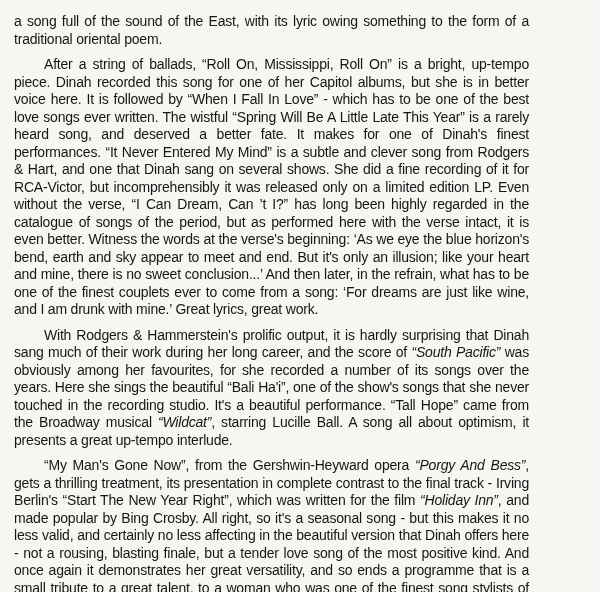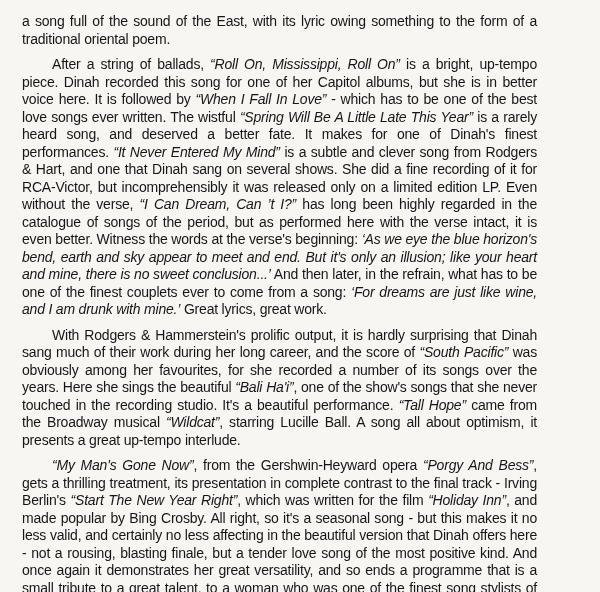--- a/index.html
+++ b/index.html
@@ -12,34 +12,33 @@
     overflow: hidden;
     background: #f7f6f2;
     color: #161616;
     font-family: "Liberation Sans", sans-serif;
   }
   .page {
     box-sizing: border-box;
     width: 544px;
     height: 592px;
     padding: 13px 15px 0 14px;
-    margin-left: 8px;
   }
   .doc-body p.para {
     margin: 0 0 8px 0;
     font-size: 14px;
     line-height: 17.5px;
     letter-spacing: -0.2px;
     text-align: justify;
   }
   .doc-body p.para.indent {
     text-indent: 30px;
   }
   .normal { font-style: normal; font-weight: normal; }
-  .italic { font-style: italic; }
+  .italic { }
   .bold-italic { font-style: italic; font-weight: normal; }
   .signature {
     margin: 0;
     font-size: 14.5px;
     line-height: 17.5px;
     font-weight: bold;
     text-align: right;
     letter-spacing: -0.2px;
   }
 </style>

